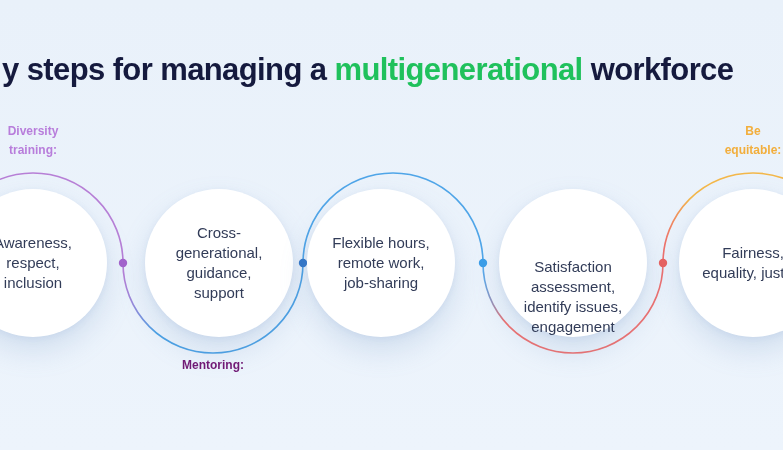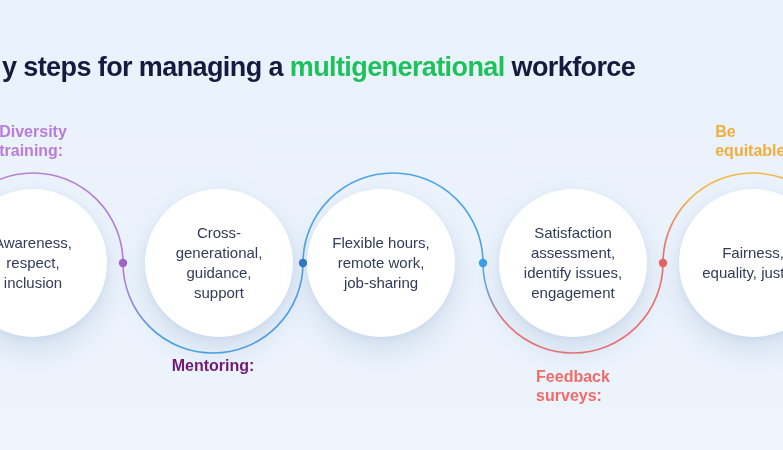--- a/index.html
+++ b/index.html
@@ -4,42 +4,42 @@
 <style>
   html,body{margin:0;padding:0;}
   body{
     width:783px;height:450px;overflow:hidden;
     font-family:"Liberation Sans",sans-serif;
     background:linear-gradient(180deg,#e9f1fa 0%,#edf4fc 100%);
   }
   .canvas{position:relative;width:783px;height:450px;overflow:hidden;}
   .title{
     position:absolute;left:2px;top:52px;margin:0;
-    font-size:27px;font-weight:bold;letter-spacing:-0.6px;
+    font-size:31px;font-weight:bold;letter-spacing:-0.6px;
     color:#151a3e;white-space:nowrap;
   }
   .title .hl{color:#1fc15c;}
   .connector-svg{position:absolute;left:0;top:0;}
   .step-circle{
     position:absolute;top:189px;width:148px;height:148px;border-radius:50%;
     background:#ffffff;
     box-shadow:0 14px 28px rgba(116,148,196,0.22),0 2px 6px rgba(116,148,196,0.12);
     display:flex;align-items:center;justify-content:center;
   }
   .circle-text{
     font-size:15px;line-height:20px;color:#323c58;
     text-align:center;white-space:pre-line;
   }
   .step-label{
     position:absolute;transform:translateX(-50%);
-    font-size:16px;line-height:19px;font-weight:bold;
-    text-align:left;white-space:pre-line;
+    font-size:12px;line-height:19px;font-weight:bold;
+    text-align:center;white-space:pre-line;
   }
   .label-top{top:122px;}
-  .c1{left:-41px;}  .c2{left:145px;} .c3{left:307px;} .c4{left:499px;} .c5{left:679px;}
+  .c1{left:-41px;}  .c2{left:145px;} .c3{left:307px;} .c4{left:499px;align-items:flex-end;} .c5{left:679px;}
   .lbl-1{left:33px;color:#b87ddb;}
   .lbl-2{left:213px;top:356px;color:#701a75;}
   .lbl-3{left:393px;color:#55aaec;}
   .lbl-4{left:573px;top:367px;color:#f26b68;}
   .lbl-5{left:753px;color:#f2ae3c;}
 </style>
 </head>
 <body>
 
 <div class="canvas">
@@ -98,18 +98,16 @@
 engagement</div>
   </div>
   <div class="step-circle c5">
     <div class="circle-text">Fairness,
 equality, justice</div>
   </div>
 
   <div class="step-label label-top lbl-1">Diversity
 training:</div>
   <div class="step-label lbl-2">Mentoring:</div>
-  <div class="step-label lbl-4">Feedback
-surveys:</div>
   <div class="step-label label-top lbl-5">Be
 equitable:</div>
 
 </div>
 
 </body></html>

